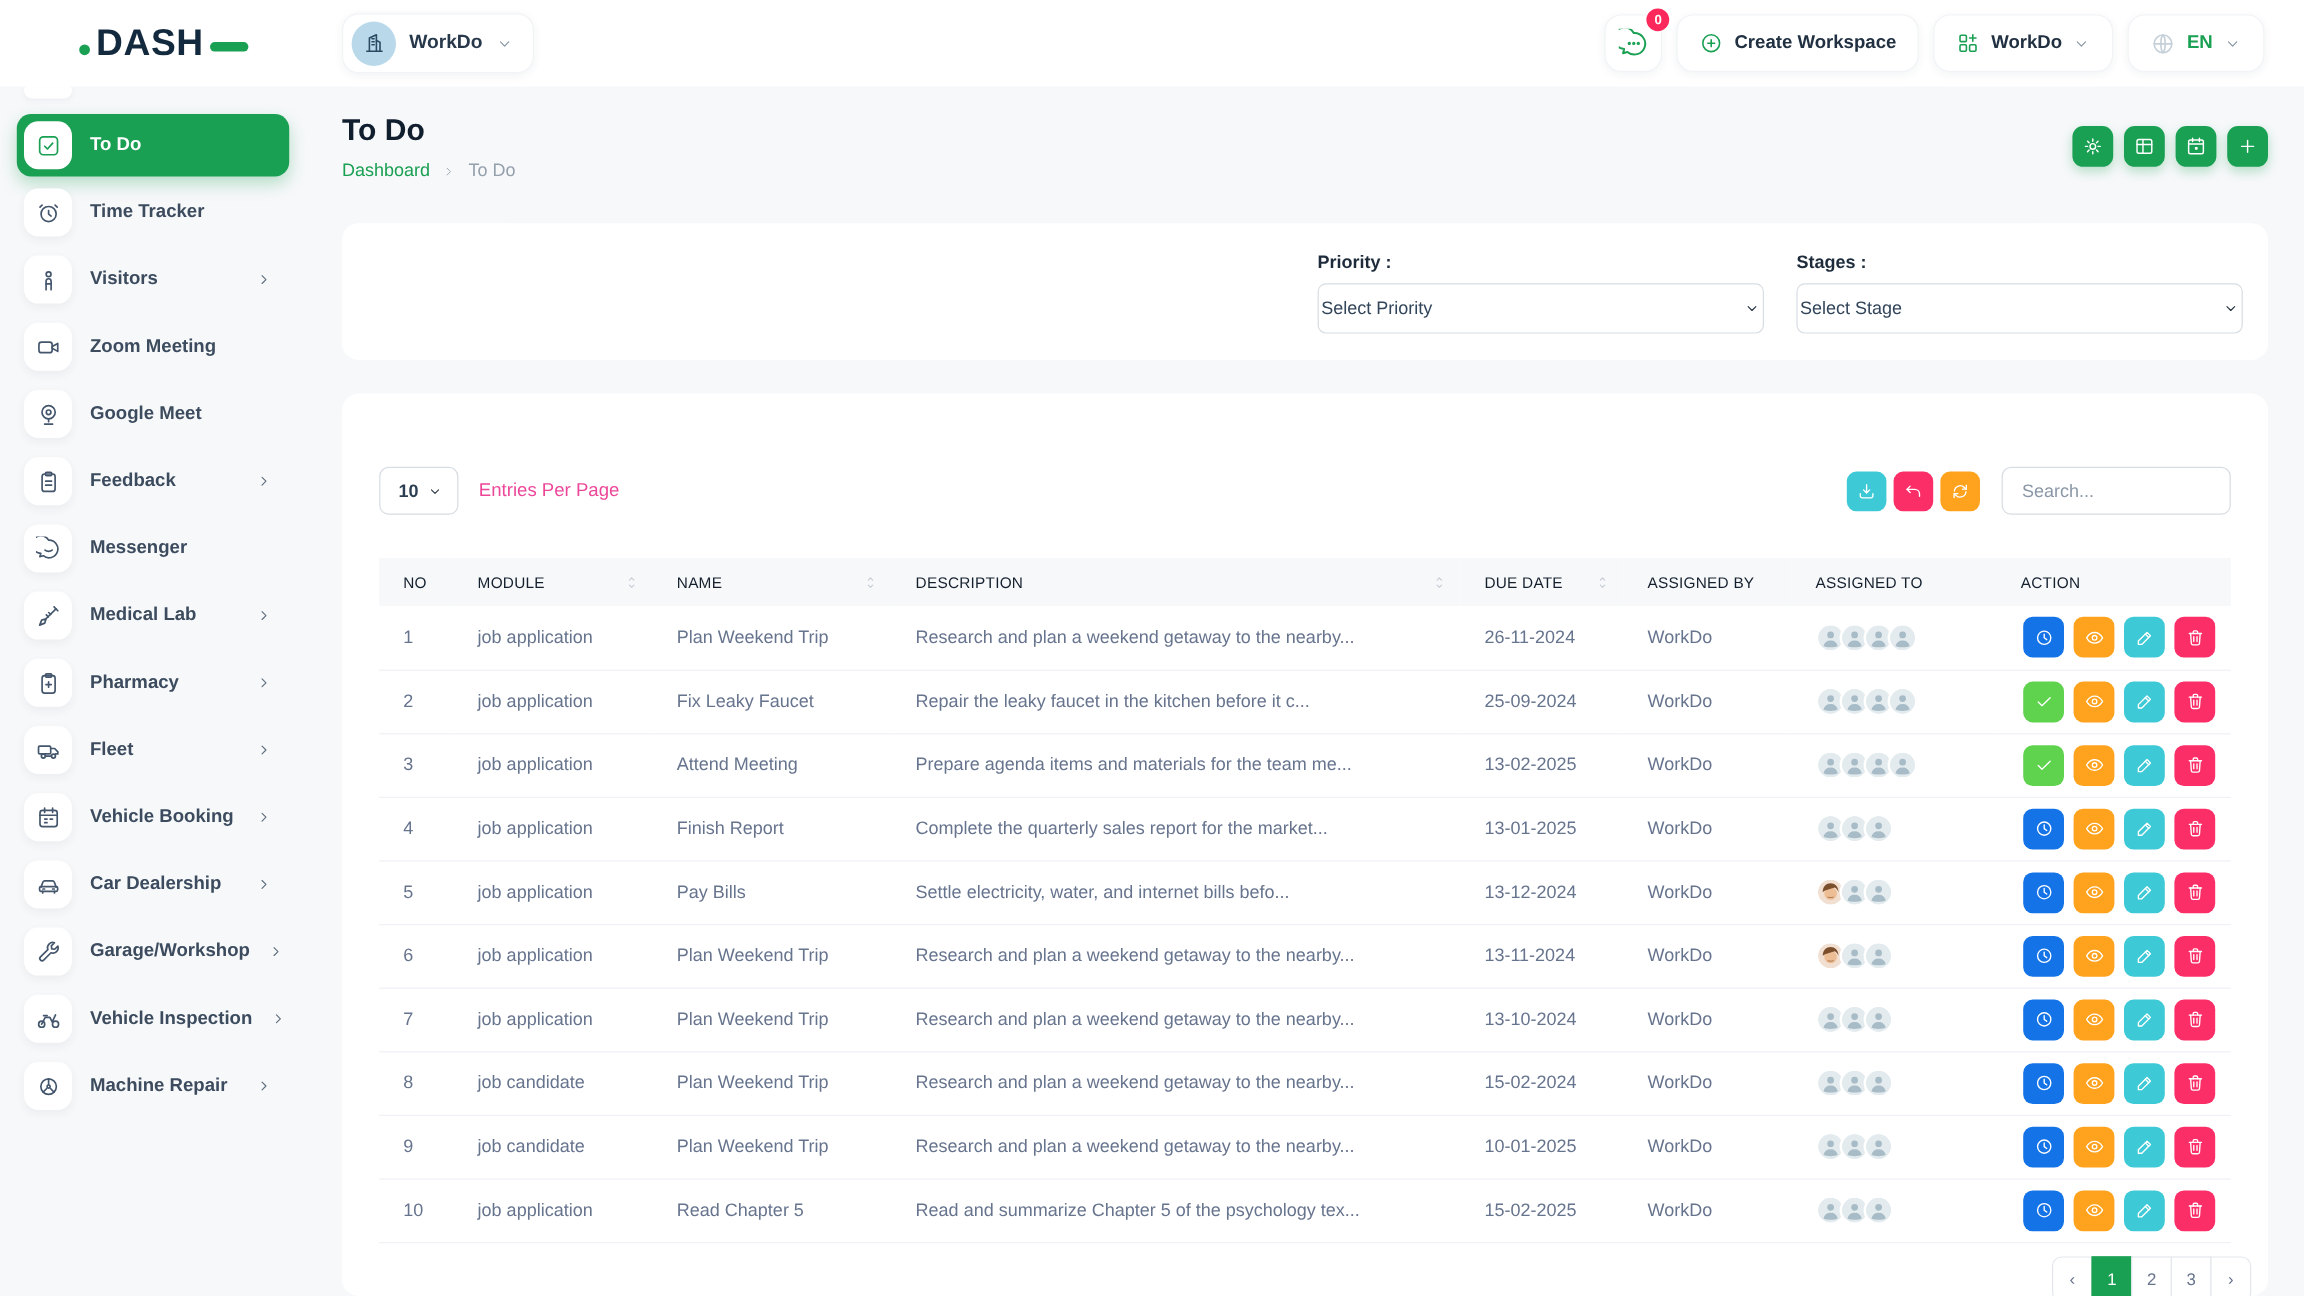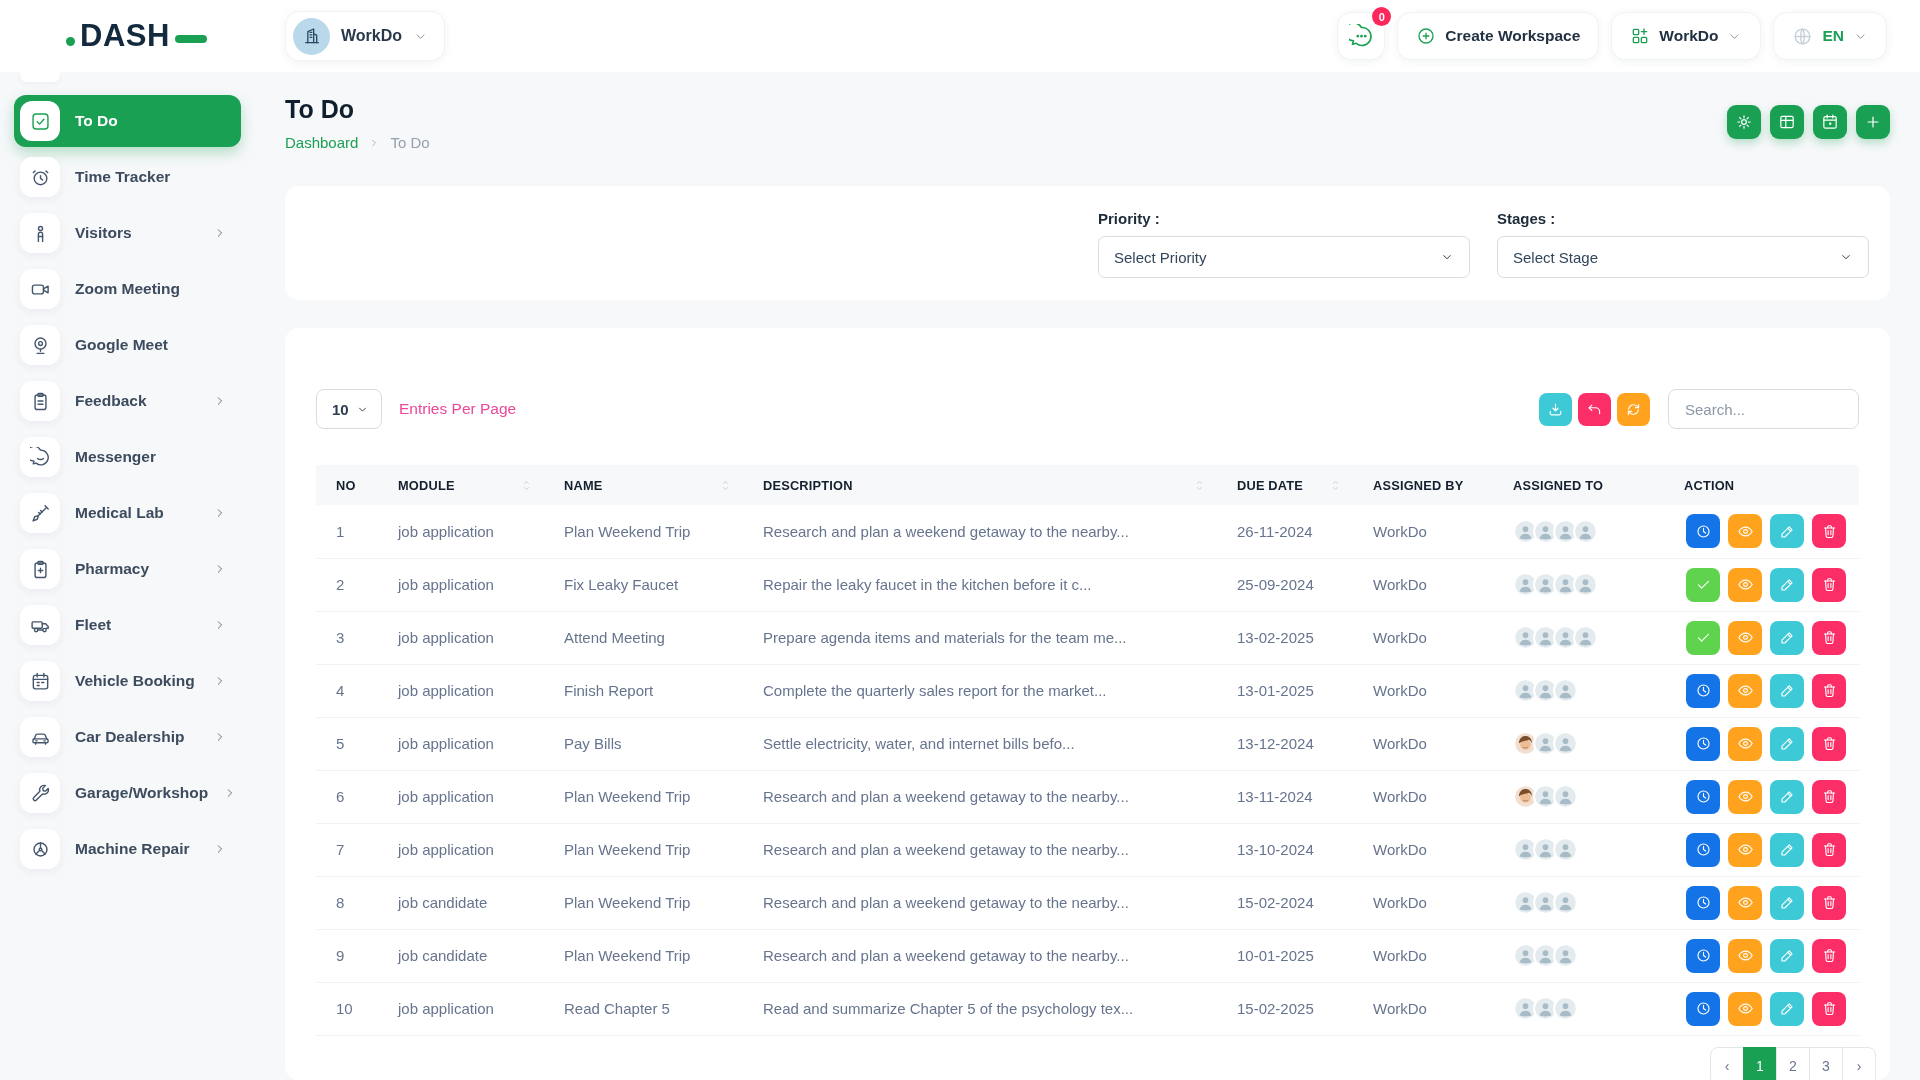--- a/index.html
+++ b/index.html
@@ -50,39 +50,39 @@
   .bc-sep{color:#9aa5b2}.bc-sep svg{width:12px;height:12px}
   .bc-cur{color:#95a0ad}
   .header-actions{position:absolute;top:105px;right:30px;display:flex;gap:9px}
   .hact{width:34px;height:34px;border-radius:9px;background:#1aa053;border:none;color:#fff;display:flex;align-items:center;justify-content:center;box-shadow:0 4px 10px rgba(26,160,83,.3)}
   .hact svg{width:18px;height:18px}
 
   
   .filter-card{position:absolute;left:285px;top:186px;width:1605px;height:114px;background:#fff;border-radius:14px;display:flex;justify-content:flex-end;gap:27px;padding:24px 21px 0}
   .fgroup{width:372px;display:flex;flex-direction:column;gap:9px}
   .flabel{font-size:15px;font-weight:600;color:#1d2b3a}
-  .fselect{height:42px;border:1px solid #d8dde3;border-radius:7px;background:#fff;display:flex;align-items:center;justify-content:space-between;padding:0 15px;font-size:15px;color:#32455a}
+  .fselect{height:42px;border:1px solid #d8dde3;border-radius:7px;background:#fff;display:flex;align-items:center;justify-content:space-between;padding:0 2px;font-size:15px;color:#32455a}
   .fselect .chev{color:#22303e}.fselect .chev svg{width:14px;height:14px}
 
   
   .table-card{position:absolute;left:285px;top:328px;width:1605px;height:752px;background:#fff;border-radius:14px}
   .controls{position:absolute;left:31px;right:31px;top:61px;height:40px;display:flex;align-items:center}
   .entries-select{width:66px;height:40px;border:1px solid #d8dde3;border-radius:8px;background:#fff;display:flex;align-items:center;justify-content:space-between;padding:0 12px 0 15px;font-size:15px;color:#2c3e52;font-weight:600}
   .entries-select .chev{color:#22303e}.entries-select .chev svg{width:13px;height:13px}
   .entries-label{margin-left:17px;font-size:15.5px;color:#ec4899}
   .ctrl-right{margin-left:auto;display:flex;align-items:center;gap:6px}
   .cbtn{width:33px;height:33px;border-radius:8px;border:none;color:#fff;display:flex;align-items:center;justify-content:center}
   .cbtn svg{width:17px;height:17px}
   .cbtn.dl{background:#3ec9d6}.cbtn.un{background:#fc2e68}.cbtn.rf{background:#ffa21d}
   .search{width:191px;height:40px;border:1px solid #d8dde3;border-radius:8px;margin-left:12px;padding:0 16px;font-size:15px;color:#4a5a6e;outline:none;background:#fff}
   .search::placeholder{color:#8b98a7}
 
   .table-wrap{position:absolute;left:31px;right:31px;top:137px}
   table{width:100%;border-collapse:collapse;table-layout:fixed}
-  thead th{height:40px;background:#f7f8fa;font-size:12.8px;font-weight:700;color:#14202e;text-align:left;padding:0 10px 0 20px;letter-spacing:.2px}
+  thead th{height:40px;background:#f7f8fa;font-size:12.8px;font-weight:400;color:#14202e;text-align:left;padding:0 10px 0 20px;letter-spacing:.2px}
   .thx{display:flex;align-items:center;justify-content:space-between}
   .sort{color:#c2cad3}.sort svg{width:13px;height:15px}
   tbody td{height:53px;border-bottom:1px solid #eef1f5;font-size:15px;color:#67748e;padding:0 10px 0 20px;vertical-align:middle;white-space:nowrap;overflow:hidden}
   td.action-cell{padding-left:22px}
   .avatars{display:flex}
   .avatar{width:25px;height:25px;border-radius:50%;border:2px solid #fff;margin-left:-5px;flex:none;overflow:hidden}
   .avatar:first-child{margin-left:0}
   .avatar svg{width:100%;height:100%}
   .acts{display:flex;gap:8px}
   .act{width:34px;height:34px;border-radius:8px;border:none;color:#fff;display:flex;align-items:center;justify-content:center}
@@ -329,20 +329,36 @@
             </svg>
           </span>
         </div>
         <div class="menu-item" data-interactable="true">
           <span class="mi-icon" data-interactable="false">
             <svg viewBox="0 0 24 24" fill="none" stroke="currentColor" stroke-width="1.6" stroke-linecap="round" stroke-linejoin="round">
               <path d="M20.8 6.2a5 5 0 0 1-6.5 6.3l-7 7a2.1 2.1 0 0 1-3-3l7-7a5 5 0 0 1 6.3-6.5l-3 3 .4 2.8 2.8.4z"></path>
             </svg>
           </span>
           <span class="mi-label" data-interactable="false">Garage/Workshop</span>
+          <span class="mi-chev" data-interactable="false">
+            <svg viewBox="0 0 24 24" fill="none" stroke="currentColor" stroke-width="1.6" stroke-linecap="round" stroke-linejoin="round">
+              <path d="M9.2 6.4l5.6 5.6-5.6 5.6"></path>
+            </svg>
+          </span>
+        </div>
+        <div class="menu-item" data-interactable="true">
+          <span class="mi-icon" data-interactable="false">
+            <svg viewBox="0 0 24 24" fill="none" stroke="currentColor" stroke-width="1.6" stroke-linecap="round" stroke-linejoin="round">
+              <circle cx="5.4" cy="16.6" r="2.9"></circle>
+              <circle cx="18.6" cy="16.6" r="2.9"></circle>
+              <path d="M5.4 16.6L8.8 10h4.4l2.2 4.4 3.2-6.6"></path>
+              <path d="M7.2 8.4h3.4"></path>
+            </svg>
+          </span>
+          <span class="mi-label" data-interactable="false">Vehicle Inspection</span>
           <span class="mi-chev" data-interactable="false">
             <svg viewBox="0 0 24 24" fill="none" stroke="currentColor" stroke-width="1.6" stroke-linecap="round" stroke-linejoin="round">
               <path d="M9.2 6.4l5.6 5.6-5.6 5.6"></path>
             </svg>
           </span>
         </div>
         <div class="menu-item" data-interactable="true">
           <span class="mi-icon" data-interactable="false">
             <svg viewBox="0 0 24 24" fill="none" stroke="currentColor" stroke-width="1.6" stroke-linecap="round" stroke-linejoin="round">
               <circle cx="12" cy="12" r="7.4"></circle>

